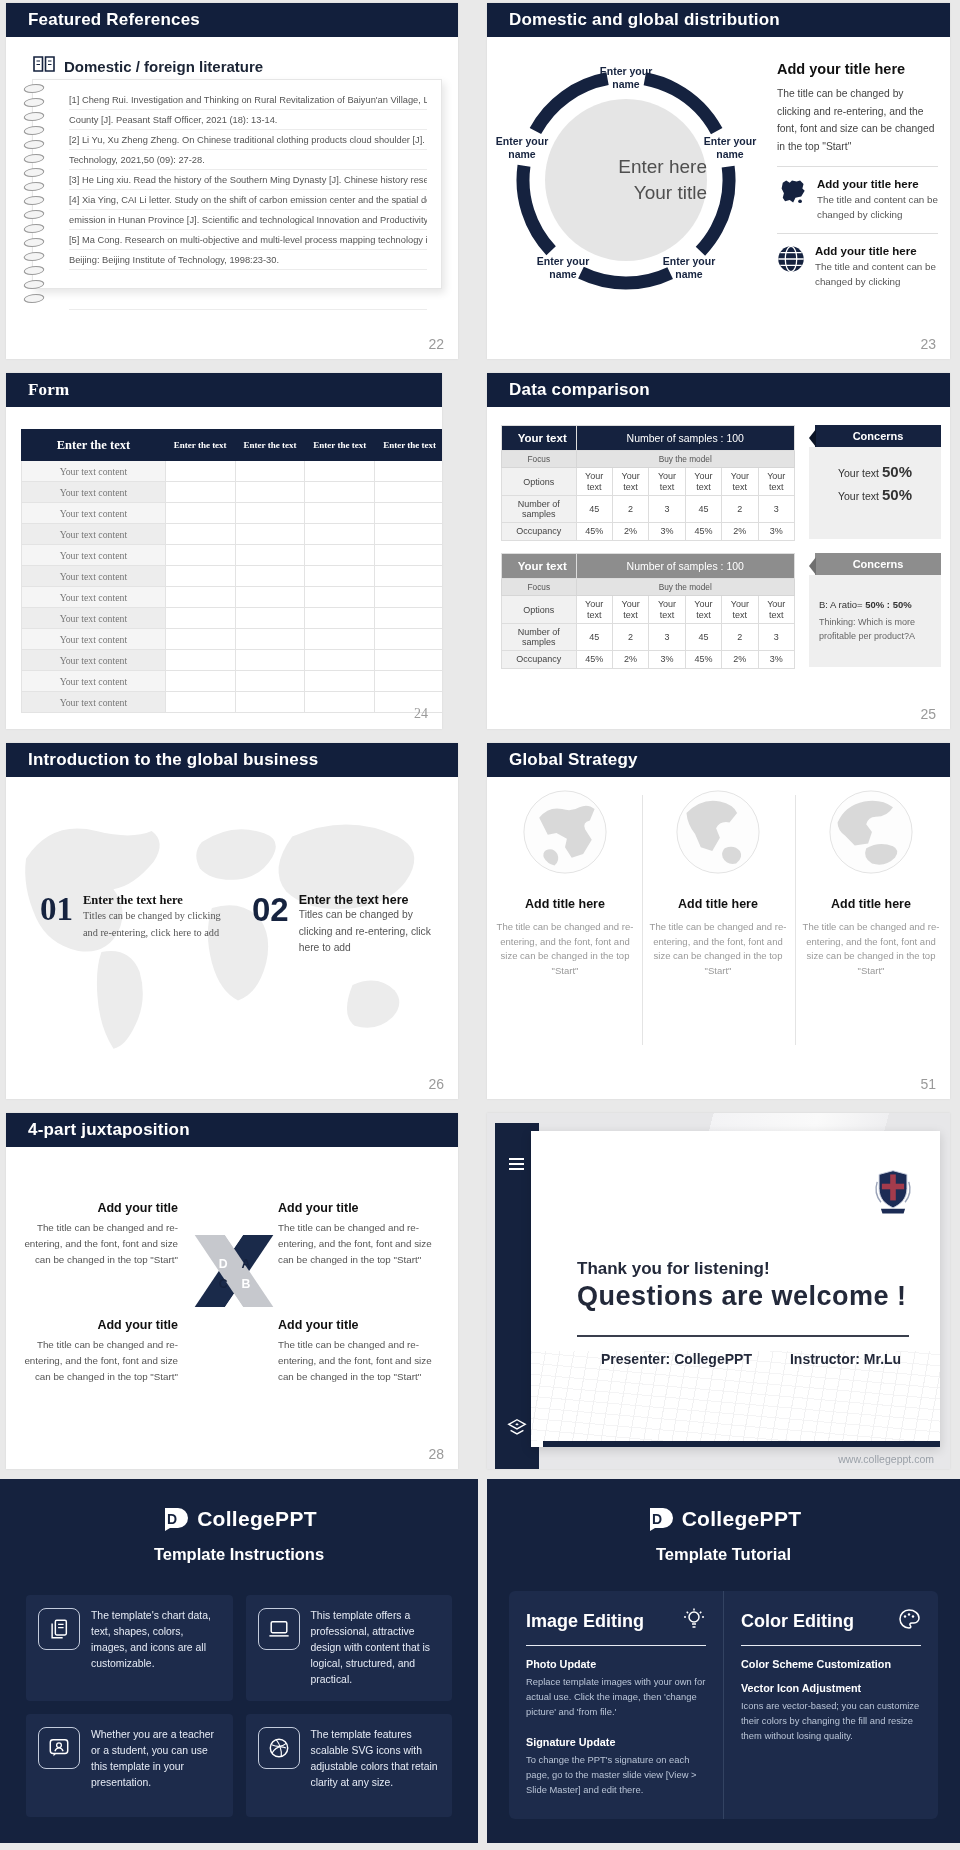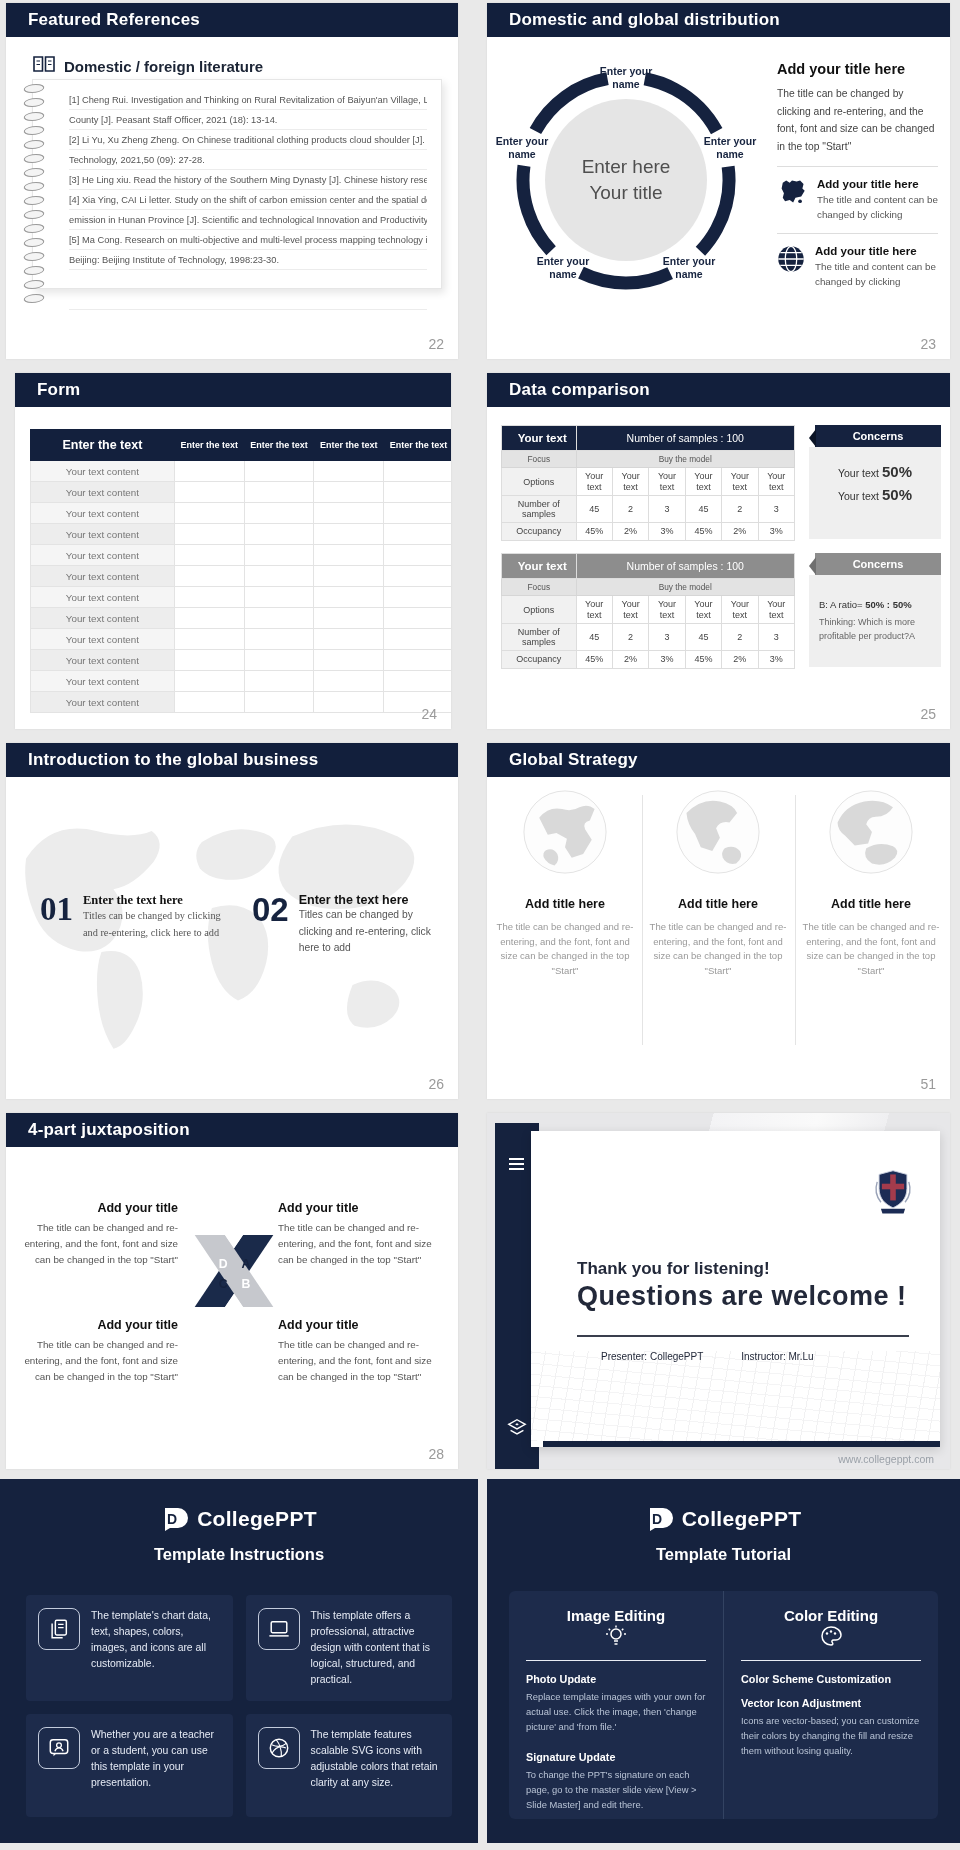--- a/index.html
+++ b/index.html
@@ -11,21 +11,21 @@
   
   .lit-head{display:flex;align-items:center;gap:8px;margin:18px 0 0 26px;}
   .lit-head .t{font-weight:bold;font-size:15px;color:#1b2435;}
   .ref-box{position:absolute;left:26px;top:76px;right:16px;height:210px;background:#fff;border:1px solid #e6e6e6;box-shadow:3px 4px 8px rgba(0,0,0,.10);padding:10px 14px 8px 36px;box-sizing:border-box;}
   .coils{position:absolute;left:-9px;top:4px;display:flex;flex-direction:column;gap:5px;}
   .coil{width:18px;height:7px;border:1px solid #9a9a9a;border-radius:50%;background:#f4f4f4;transform:skewX(-28deg);}
   .ref-line{font-size:9.3px;color:#555;line-height:12px;padding:4px 0 3px;border-bottom:1px solid #ececec;white-space:nowrap;overflow:hidden;}
 
   
   .circ{position:absolute;left:10px;top:48px;width:258px;height:258px;}
-  .circ .center{position:absolute;left:50%;top:50%;transform:translate(-50%,-50%);width:162px;height:162px;border-radius:50%;background:#e5e5e5;display:flex;flex-direction:column;align-items:center;justify-content:center;color:#4f4f4f;font-size:19px;line-height:26px;}
+  .circ .center{position:absolute;left:50%;top:50%;transform:translate(-50%,-50%);width:162px;height:162px;border-radius:50%;background:#e5e5e5;display:flex;flex-direction:column;align-items:flex-end;justify-content:center;color:#4f4f4f;font-size:19px;line-height:26px;}
   .node{position:absolute;width:56px;text-align:center;font-weight:bold;font-size:10.5px;color:#16233f;line-height:12.5px;transform:translate(-50%,-50%);}
   .s23-right{position:absolute;left:290px;top:58px;right:12px;}
   .s23-right h3{margin:0;font-size:14.5px;color:#111;}
   .s23-right .p{margin-top:8px;font-size:10.3px;color:#444;line-height:17.5px;}
   .s23-item{display:flex;gap:10px;align-items:flex-start;border-top:1px solid #ddd;margin-top:11px;padding-top:11px;}
   .s23-item .ih{font-weight:bold;font-size:11.5px;color:#111;margin-bottom:3px;}
   .s23-item .ip{font-size:9.8px;color:#555;line-height:14.5px;}
 
   
   .form-table{position:absolute;left:15px;top:56px;width:424px;border-collapse:collapse;}
@@ -84,38 +84,38 @@
   .ty .streak{position:absolute;top:0;left:30%;right:0;height:100px;background:linear-gradient(105deg,transparent 25%,#f3f3f5 25%,#fafafa 55%,#efeff1 75%,transparent 75%);}
   .sidebar{position:absolute;left:8px;top:10px;width:44px;bottom:0;background:#15223e;}
   .hamb{position:absolute;left:14px;top:32px;}
   .hamb i{display:block;width:15px;height:2px;background:#fff;margin:3px 0;}
   .layericon{position:absolute;left:11px;bottom:26px;}
   .tycard{position:absolute;left:44px;top:18px;right:10px;height:316px;background:#fff;box-shadow:0 3px 10px rgba(0,0,0,.15);}
   .tycard .mesh{position:absolute;left:0;right:0;bottom:6px;height:90px;opacity:.35;background:repeating-linear-gradient(100deg,#d8d8dc 0 1px,transparent 1px 14px),repeating-linear-gradient(5deg,#e0e0e4 0 1px,transparent 1px 11px);}
   .ty-t1{position:absolute;left:46px;top:128px;font-weight:bold;font-size:17px;color:#23293a;}
   .ty-t2{position:absolute;left:46px;top:150px;font-weight:bold;font-size:27px;color:#23293a;letter-spacing:.5px;}
   .ty-line{position:absolute;left:46px;top:204px;width:332px;height:2px;background:#3a3f4d;}
-  .ty-pres{position:absolute;left:46px;top:220px;font-weight:normal;font-size:10px;color:#23293a;display:flex;gap:38px;padding-left:24px;}
+  .ty-pres{position:absolute;left:46px;top:220px;font-weight:bold;font-size:14px;color:#23293a;display:flex;gap:38px;padding-left:24px;}
   .ty-strip{position:absolute;left:12px;right:0;bottom:0;height:6px;background:#15223e;}
   .ty-url{position:absolute;right:16px;bottom:4px;font-size:10.5px;color:#9aa0a8;}
   .crest{position:absolute;right:26px;top:36px;}
 
   
   .fpanel{position:absolute;top:1479px;height:364px;background:#15223e;}
   .logo-row{display:flex;justify-content:center;align-items:center;gap:9px;padding-top:26px;}
   .logo-row .lt{color:#fff;font-weight:bold;font-size:21px;letter-spacing:.3px;}
   .ftitle{text-align:center;color:#fff;font-weight:bold;font-size:16.5px;margin-top:13px;}
   .fgrid{position:absolute;left:26px;right:26px;top:116px;bottom:26px;display:grid;grid-template-columns:1fr 1fr;grid-template-rows:1fr 1fr;gap:13px;}
   .f-item{background:#1d2b4b;border-radius:4px;padding:13px 12px;display:flex;gap:11px;align-items:flex-start;}
   .f-item .ibox{width:40px;height:40px;border:1.5px solid #c3cbdc;border-radius:8px;flex:none;display:flex;align-items:center;justify-content:center;}
   .f-item .itxt{font-size:10.4px;color:#e6ebf5;line-height:16px;}
   .tutbox{position:absolute;left:22px;right:22px;top:112px;bottom:24px;background:#1d2b4b;border-radius:6px;display:flex;}
   .t-col{flex:1;padding:16px 17px 8px;}
   .t-col.first{border-right:1px solid #334362;}
-  .t-head{display:flex;justify-content:space-between;align-items:center;color:#fff;font-weight:bold;font-size:15px;border-bottom:1.5px solid #e8ecf4;padding-bottom:9px;flex-direction:column;}
+  .t-head{display:flex;justify-content:space-between;align-items:center;color:#fff;font-weight:bold;font-size:18px;border-bottom:1.5px solid #e8ecf4;padding-bottom:9px;}
   .t-sub{color:#fff;font-weight:bold;font-size:10.8px;margin:12px 0 4px;}
   .t-p{color:#b9c4d6;font-size:9.4px;line-height:15.2px;}
 </style>
 </head>
 <body>
 
 <div class="card" style="left:6px;top:3px;width:452px;height:356px;">
   <div class="bar">Featured References</div>
   <div class="lit-head">
     <span><svg width="24" height="18" viewBox="0 0 24 18">
@@ -195,21 +195,21 @@
           </svg></span>
       <div>
         <div class="ih">Add your title here</div>
         <div class="ip">The title and content can be changed by clicking</div>
       </div>
     </div>
   </div>
   <div class="pn">23</div>
 </div>
 
-<div class="card" style="left:15px;top:373px;width:436px;height:356px;">
+<div class="card" style="left:6px;top:373px;width:436px;height:356px;font-family:Liberation Serif, serif;">
   <div class="bar">Form</div>
   <table class="form-table">
     <tbody>
         <tr>
       <th class="main">Enter the text</th>
       <th class="sub">Enter the text</th>
       <th class="sub">Enter the text</th>
       <th class="sub">Enter the text</th>
       <th class="sub">Enter the text</th>
     </tr>

